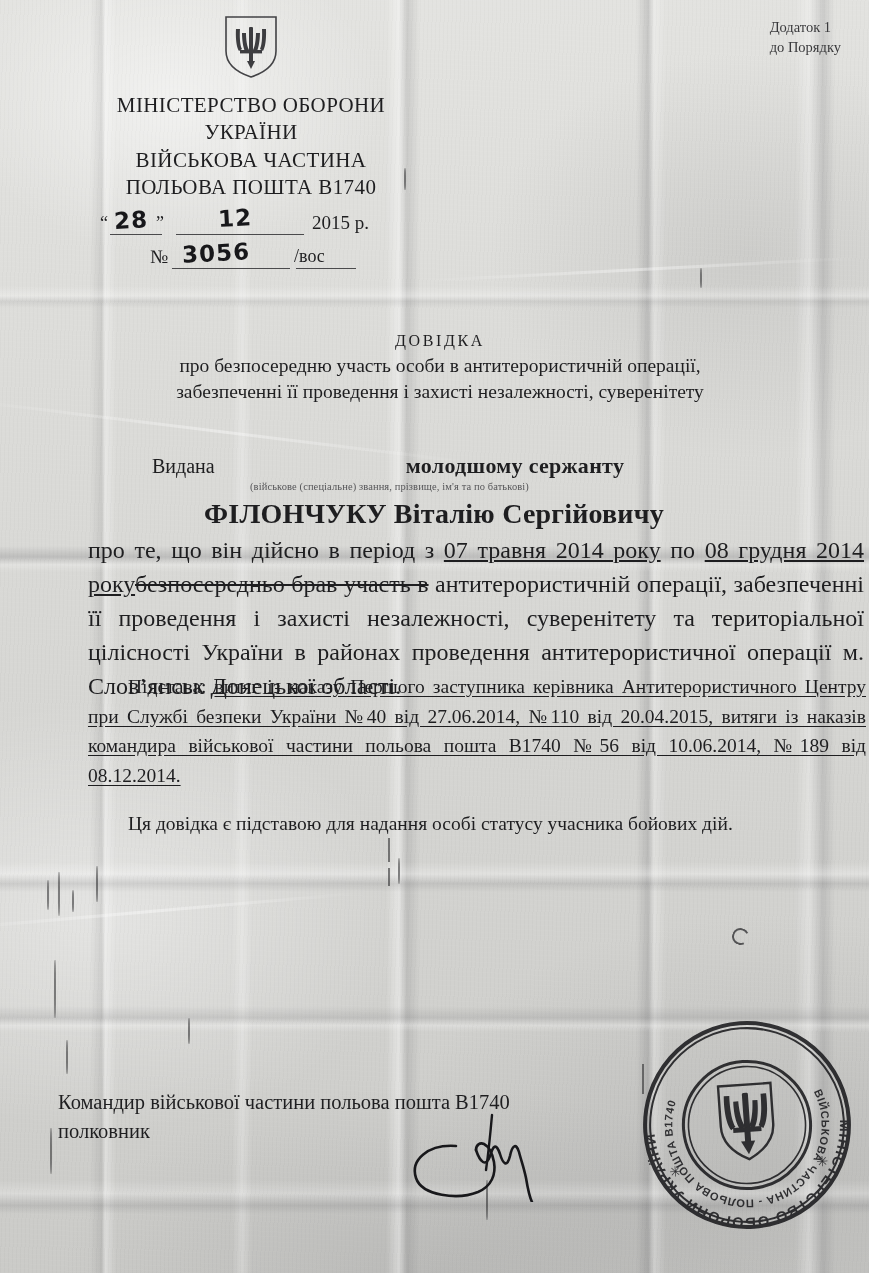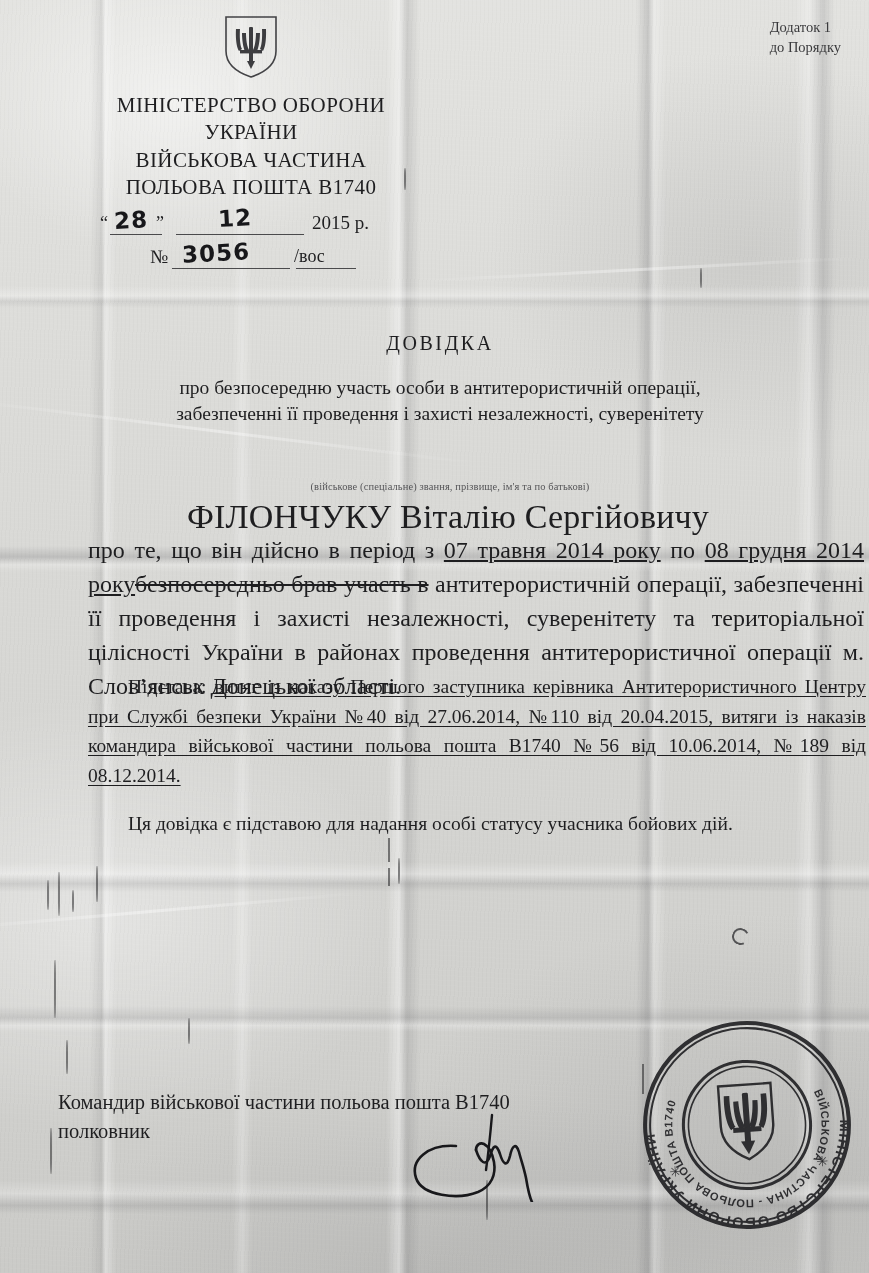--- a/index.html
+++ b/index.html
@@ -142,23 +142,23 @@
   .quote-mark { font-size: 18px; }
 
   
   .title-block {
     position: absolute;
     left: 100px; top: 332px;
     width: 680px;
     text-align: center;
   }
   .doc-title {
-    font-size: 20px;
+    font-size: 16px;
     letter-spacing: 2.6px;
-    margin-bottom: 20px;
+    margin-bottom: 3px;
   }
   .subtitle {
     font-size: 19.5px;
     line-height: 1.32;
   }
 
   
   .issued-row {
     position: absolute;
     left: 100px; top: 455px;
@@ -176,33 +176,32 @@
     width: 330px;
     text-align: center;
     font-size: 22px;
     font-weight: 700;
     letter-spacing: .3px;
   }
   .caption-line {
     position: absolute;
     left: 250px; top: 481px;
     width: 400px;
-    text-align: center;
     font-size: 10.5px;
     color: #4b4b4e;
     letter-spacing: .1px;
     opacity: .92;
   }
   .fullname {
     position: absolute;
-    left: 148px; top: 498px;
+    left: 134px; top: 498px;
     width: 600px;
     text-align: center;
-    font-size: 34px;
-    font-weight: 400;
+    font-size: 28px;
+    font-weight: 700;
     letter-spacing: .2px;
   }
 
   
   .body-para {
     position: absolute;
     left: 88px; top: 533px;
     width: 776px;
     font-size: 24px;
     line-height: 1.42;
@@ -347,20 +346,24 @@
     <div class="rule" style="left:22px; top:26px; width:118px;"></div>
     <div class="rule" style="left:146px; top:26px; width:60px;"></div>
   </div>
 
   <div class="title-block">
     <div class="doc-title">ДОВІДКА</div>
     <div class="subtitle">про безпосередню участь особи в антитерористичній операції,</div>
     <div class="subtitle">забезпеченні її проведення і захисті незалежності, суверенітету</div>
   </div>
 
+  <div class="issued-row">
+    <span class="issued-label">Видана</span>
+    <span class="rank">молодшому сержанту</span>
+  </div>
   <div class="caption-line">(військове (спеціальне) звання, прізвище, ім'я та по батькові)</div>
   <div class="fullname">ФІЛОНЧУКУ Віталію Сергійовичу</div>
 
   <div class="body-para">
     <span>про те, що він дійсно в період з </span><span class="u">07 травня 2014 року</span><span> по </span><span class="u">08 грудня 2014 року</span><span class="strike">безпосередньо брав участь в</span><span> антитерористичній операції, забезпеченні її проведення і захисті незалежності, суверенітету та територіальної цілісності України в районах проведення антитерористичної операції м. Слов’янськ Донецької області.</span>
   </div>
 
   <div class="basis-para">
     <span class="basis-indent"></span><span>Підстава:</span>&nbsp;<span class="ul">витяг із наказу Першого заступника керівника Антитерористичного Центру при Службі безпеки України №40 від 27.06.2014, №110 від 20.04.2015, витяги із наказів командира військової частини польова пошта В1740 №56 від 10.06.2014, №189 від 08.12.2014.</span>
   </div>

